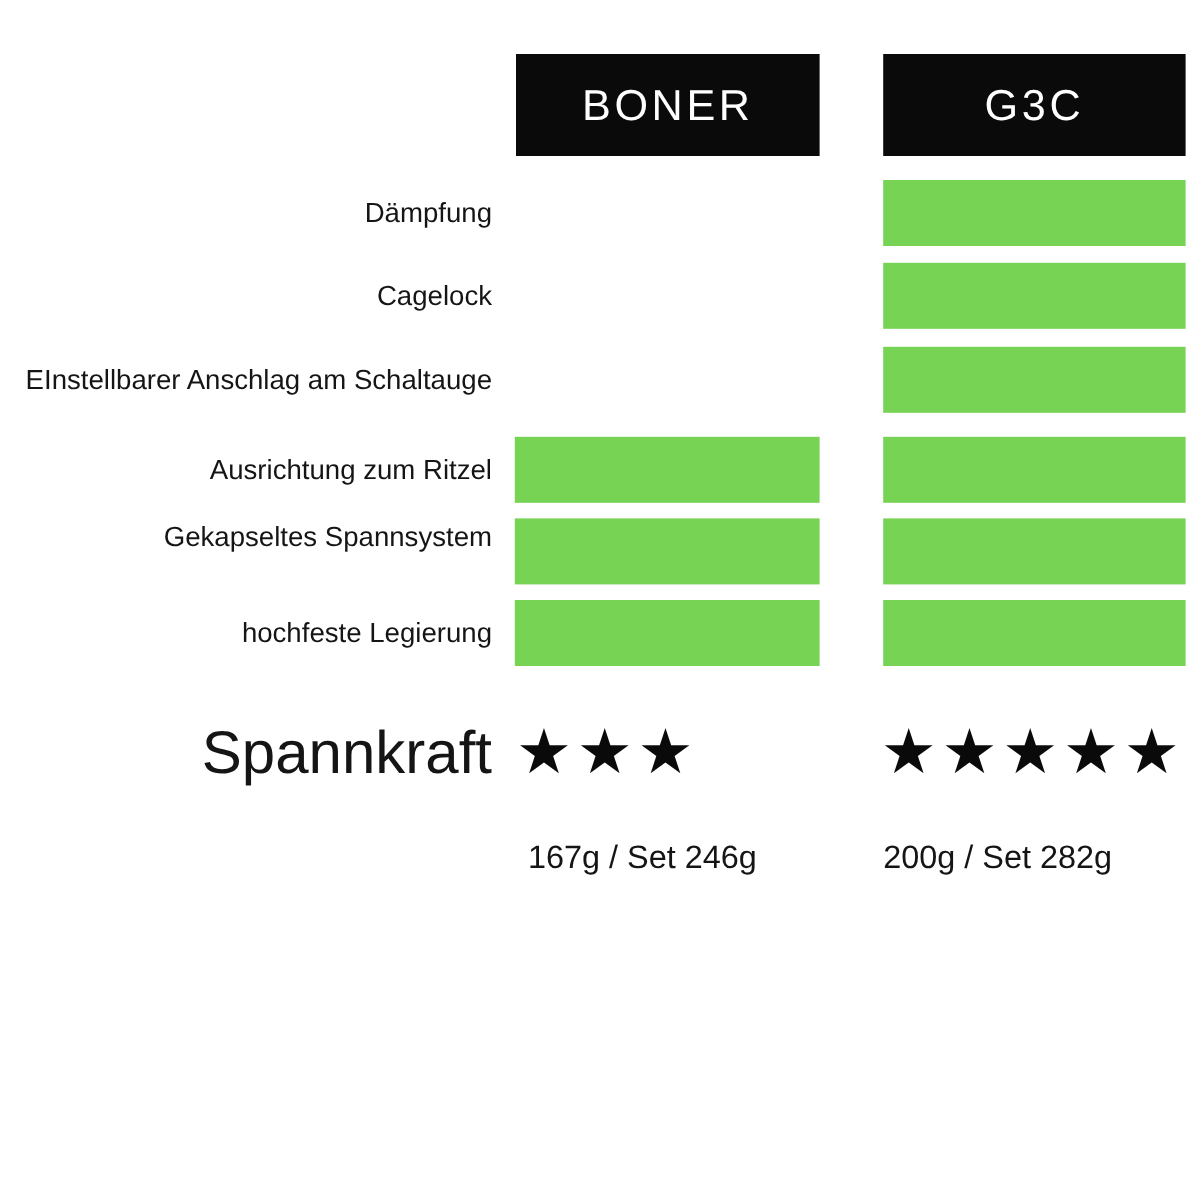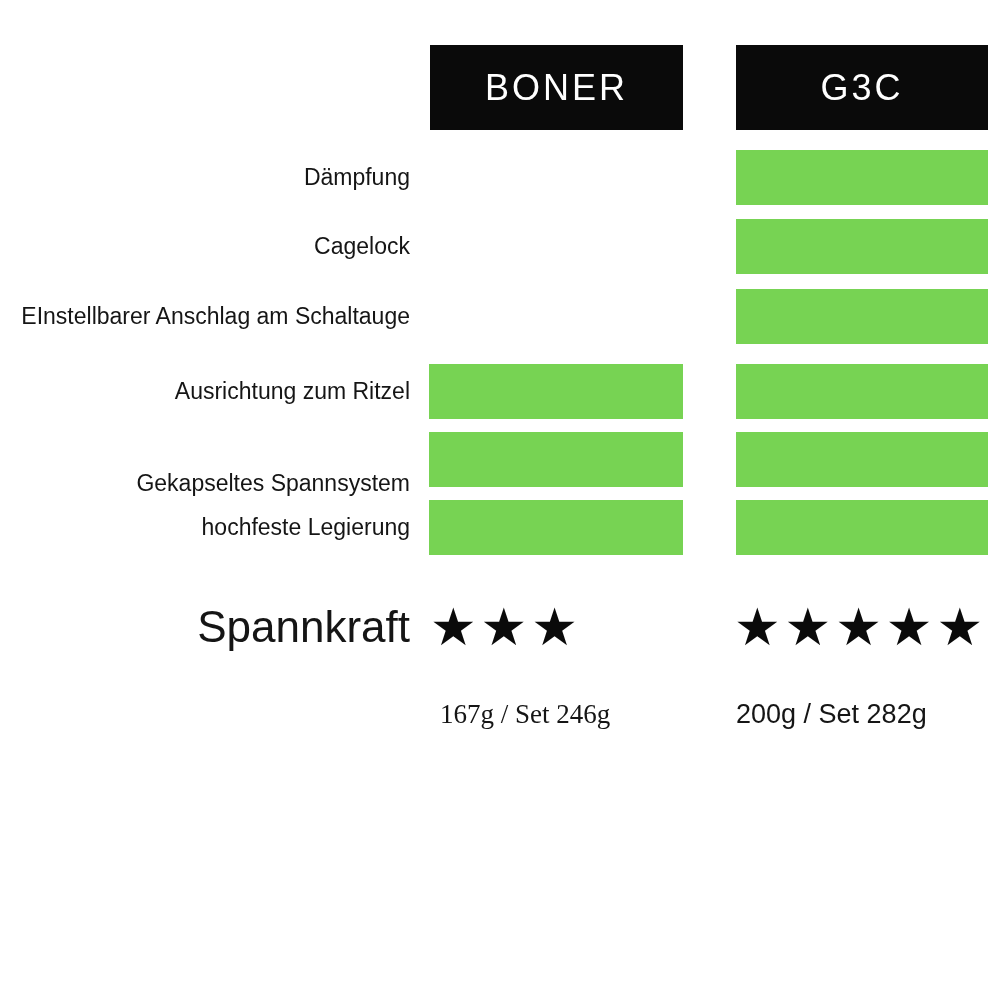--- a/index.html
+++ b/index.html
@@ -28,37 +28,37 @@
     font-size:23px;white-space:nowrap;text-align:right;
   }
   .feat-label div{line-height:35px;}
   .bar{
     position:absolute;height:55px;
     background:var(--green,#77d353);
   }
   .big-label{
     position:absolute;right:590px;
     color:var(--label-text,#151515);
-    font-size:44px;white-space:nowrap;
+    font-size:50px;white-space:nowrap;
   }
   #spannkraft-label{top:605px;height:44px;line-height:44px;}
   #gewicht-label{top:685px;height:40px;line-height:40px;}
   .stars{
     position:absolute;top:601px;height:54px;line-height:52px;
     font-family:"DejaVu Sans", sans-serif;
     font-size:52px;letter-spacing:4px;color:#0a0a0a;white-space:nowrap;
   }
   .stars.boner{left:430px;}
   .stars.g3c{left:734px;}
   .weight-value{
     position:absolute;top:697px;height:34px;line-height:34px;
     color:var(--label-text,#151515);
     font-size:27px;white-space:nowrap;
   }
-  .weight-value.boner{left:440px;font-family:Liberation Serif, serif;}
+  .weight-value.boner{left:440px;}
   .weight-value.g3c{left:736px;}
 </style>
 </head>
 <body>
 
 <div id="canvas">
 
   <div class="header-box boner">
     <span class="header-label">BONER</span>
   </div>
@@ -77,21 +77,21 @@
       <div class="bar" style="top: 219px; left: 736px; width: 252px;"></div>
       <div class="feat-label" style="top: 289px;">
         <div>EInstellbarer Anschlag am Schaltauge</div>
       </div>
       <div class="bar" style="top: 289px; left: 736px; width: 252px;"></div>
       <div class="feat-label" style="top: 364px;">
         <div>Ausrichtung zum Ritzel</div>
       </div>
       <div class="bar" style="top: 364px; left: 429px; width: 254px;"></div>
       <div class="bar" style="top: 364px; left: 736px; width: 252px;"></div>
-      <div class="feat-label" style="top: 456px; text-align: right;">
+      <div class="feat-label" style="top: 420px; text-align: right;">
         <div>Gekapseltes Spannsystem</div>
       </div>
       <div class="bar" style="top: 432px; left: 429px; width: 254px;"></div>
       <div class="bar" style="top: 432px; left: 736px; width: 252px;"></div>
       <div class="feat-label" style="top: 500px;">
         <div>hochfeste Legierung</div>
       </div>
       <div class="bar" style="top: 500px; left: 429px; width: 254px;"></div>
       <div class="bar" style="top: 500px; left: 736px; width: 252px;"></div>
     </div>

